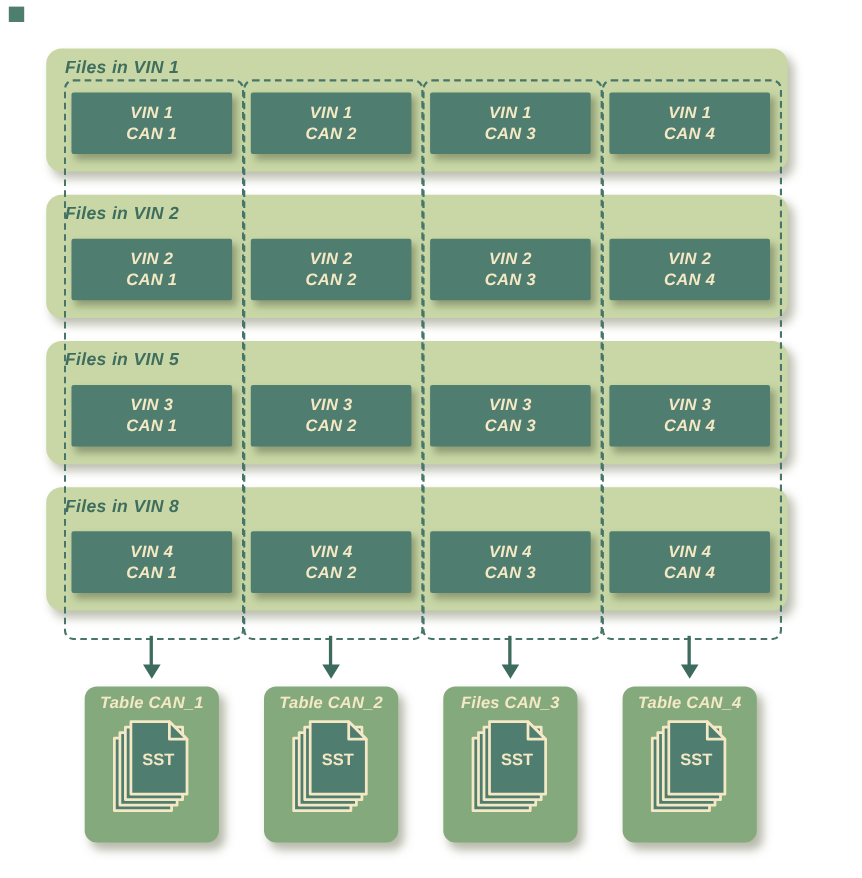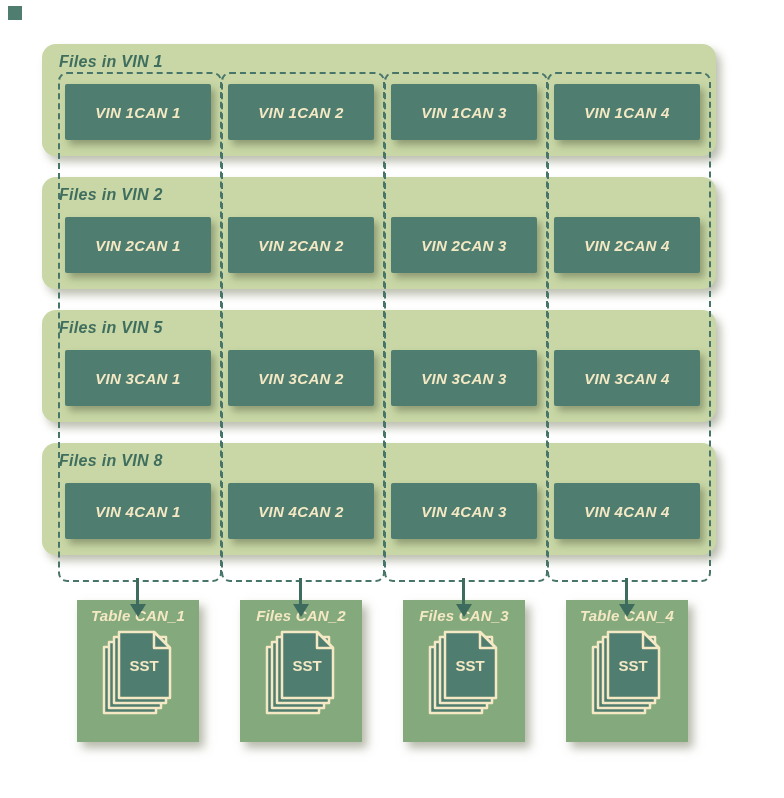--- a/index.html
+++ b/index.html
@@ -9,35 +9,35 @@
   .corner-square{position:absolute;left:8px;top:6px;width:14px;height:14px;
         background:var(--box_bg,#4f7d6f);}
 
   .row-band{position:absolute;left:42px;width:674px;height:112px;
         background:var(--row_bg,#c8d7a5);border-radius:14px;
         box-shadow:5px 6px 9px rgba(110,115,85,.45);z-index:1;}
   .row-label{position:absolute;left:17px;top:9px;font-style:italic;font-weight:bold;
         font-size:16px;color:var(--label_dark,#3f6e5f);letter-spacing:.3px;}
 
   .vbox{position:absolute;top:40px;width:146px;height:56px;background:var(--box_bg,#4f7d6f);
-        border-radius:2px;display:flex;align-items:center;justify-content:center;
+        border-radius:2px;display:flex;flex-direction:column;align-items:center;justify-content:center;
         color:var(--cream,#f4e9c4);font-style:italic;font-weight:bold;font-size:15px;line-height:19px;
         letter-spacing:.3px;box-shadow:4px 5px 7px rgba(90,100,70,.5);}
 
   .dashed-col{position:absolute;top:72px;width:160px;height:506px;
         border:2px dashed var(--dash,#47756a);border-radius:9px;z-index:2;}
 
   .arrow-line{position:absolute;width:3px;height:28px;top:578px;
         background:var(--arrow,#3d6b5e);z-index:3;}
   .arrow-head{position:absolute;top:604px;width:0;height:0;
         border-left:8px solid transparent;border-right:8px solid transparent;
         border-top:13px solid var(--arrow,#3d6b5e);z-index:3;}
 
-  .table-box{position:absolute;top:600px;width:122px;height:142px;
-        background:var(--table_bg,#84a97c);border-radius:0;
+  .table-box{position:absolute;top:624px;width:122px;height:142px;
+        background:var(--table_bg,#84a97c);border-radius:11px;
         box-shadow:5px 6px 9px rgba(110,115,85,.5);z-index:1;}
   .table-label{margin-top:7px;text-align:center;font-style:italic;font-weight:bold;
         font-size:15px;color:var(--cream,#f4e9c4);letter-spacing:.2px;white-space:nowrap;}
   .doc-icon{display:block;margin:4px auto 0;}
   .pg{fill:var(--box_bg,#4f7d6f);stroke:var(--cream,#f4e9c4);stroke-width:2.5;stroke-linejoin:round;}
   .doc-text{fill:var(--cream,#f4e9c4);font-weight:bold;font-size:15px;
         font-family:"Liberation Sans",sans-serif;text-anchor:middle;}
 </style>
 </head>
 <body>
@@ -146,21 +146,21 @@
       <rect class="pg" x="2" y="19" width="52" height="66"></rect>
       <rect class="pg" x="7" y="14" width="52" height="66"></rect>
       <rect class="pg" x="12" y="9" width="52" height="66"></rect>
       <path class="pg" d="M17 4 L52 4 L68 20 L68 70 L17 70 Z"></path>
       <path class="pg" d="M52 4 L52 20 L68 20 Z"></path>
       <text class="doc-text" x="42" y="43">SST</text>
     </svg>
   </div>
 
   <div class="table-box" style="left:240px">
-    <div class="table-label">Files CAN_2</div>
+    <div class="table-label">Table CAN_2</div>
     <svg class="doc-icon" width="72" height="90" viewBox="0 0 72 90">
       <rect class="pg" x="2" y="19" width="52" height="66"></rect>
       <rect class="pg" x="7" y="14" width="52" height="66"></rect>
       <rect class="pg" x="12" y="9" width="52" height="66"></rect>
       <path class="pg" d="M17 4 L52 4 L68 20 L68 70 L17 70 Z"></path>
       <path class="pg" d="M52 4 L52 20 L68 20 Z"></path>
       <text class="doc-text" x="42" y="43">SST</text>
     </svg>
   </div>
 

